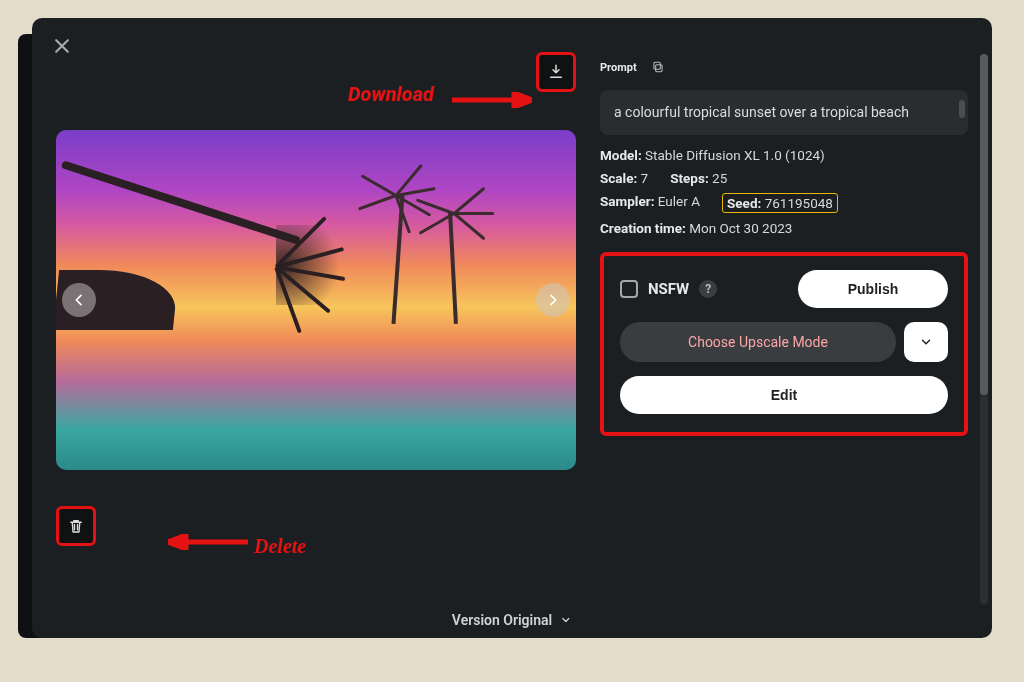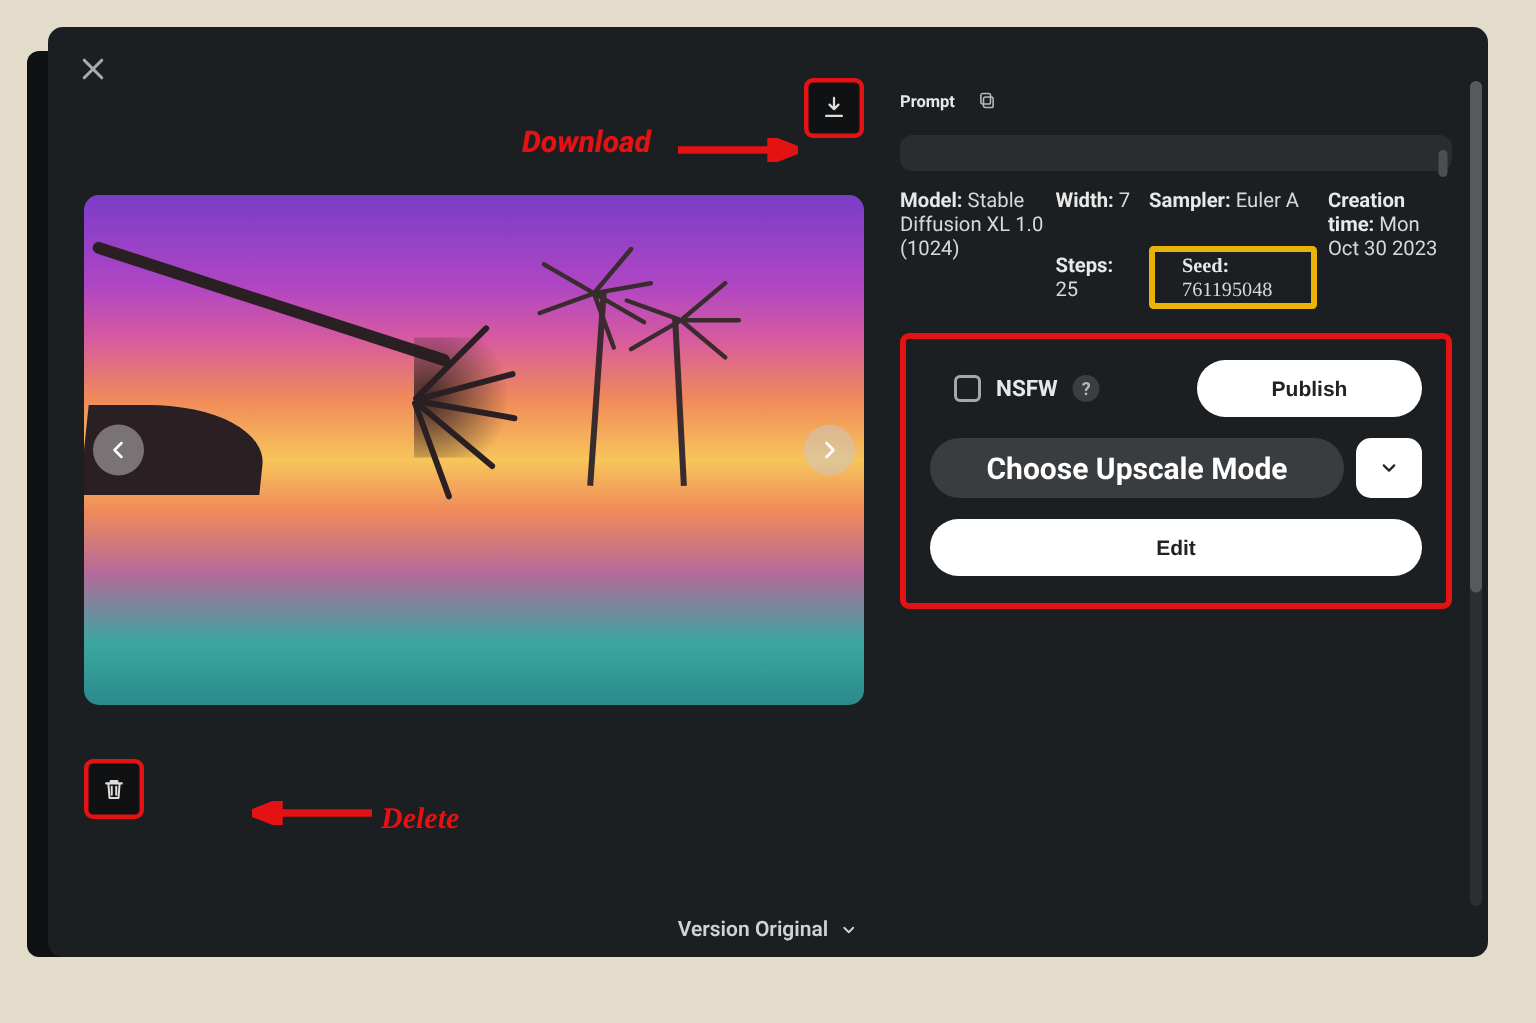--- a/index.html
+++ b/index.html
@@ -231,48 +231,46 @@
   }
   .scroll-thumb {
     position: absolute;
     right: 3px; top: 10px;
     width: 6px; height: 18px;
     background: #4b4e52;
     border-radius: 3px;
   }
   .meta {
     display: flex;
-    flex-direction: row;
+    flex-direction: column;
     gap: 7px;
     font-size: 13.5px;
   }
   .meta-row { display: flex; gap: 22px; flex-wrap: wrap; }
   .meta b { font-weight: 700; }
   .meta span.val { font-weight: 400; color: #d8d8d8; }
   .seed-hl {
-    border: 4px solid #eab308;
-    padding: 1px 18px;
+    border: 1px solid #eab308;
+    padding: 1px 4px;
     border-radius: 3px;
     display: inline-block;
-    font-family: Liberation Serif, serif;
   }
   .actions {
     border: 4px solid #e41212;
     border-radius: 6px;
     padding: 14px 16px 18px;
     display: flex;
     flex-direction: column;
     gap: 14px;
     margin-top: 4px;
   }
   .row1 {
     display: flex;
     align-items: center;
     justify-content: space-between;
-    margin-left: 16px;
   }
   .nsfw {
     display: flex;
     align-items: center;
     gap: 10px;
     font-weight: 700;
     font-size: 15px;
   }
   .cb {
     width: 18px; height: 18px;
@@ -302,28 +300,28 @@
     align-items: center;
     justify-content: center;
     cursor: pointer;
     border: none;
   }
   .btn-pub { width: 150px; }
   .upscale-row { display: flex; gap: 8px; }
   .upscale {
     flex: 1;
     background: #3a3d40;
-    color: #ffffff;
+    color: #fca5a5;
     border-radius: 20px;
     height: 40px;
     display: flex;
     align-items: center;
     justify-content: center;
-    font-weight: 700;
-    font-size: 20px;
+    font-weight: 400;
+    font-size: 14px;
     cursor: pointer;
   }
   .upcaret {
     width: 44px; height: 40px;
     background: #fff;
     border-radius: 10px;
     display: flex;
     align-items: center;
     justify-content: center;
     cursor: pointer;
@@ -466,29 +464,30 @@
         <div class="prompt-head">
           <span>Prompt</span>
           <span class="copy-icon">
             <svg viewBox="0 0 24 24">
               <rect x="8" y="8" width="11" height="12" rx="2" stroke="currentColor" stroke-width="1.8" fill="none"></rect>
               <rect x="5" y="4" width="11" height="12" rx="2" stroke="currentColor" stroke-width="1.8" fill="none"></rect>
             </svg>
           </span>
         </div>
         <div class="prompt-box">
+          <span>a colourful tropical sunset over a tropical beach</span>
           <div class="scroll-thumb"></div>
         </div>
 
         <div class="meta">
           <div class="meta-row">
             <span><b>Model:</b> <span class="val">Stable Diffusion XL 1.0 (1024)</span></span>
           </div>
           <div class="meta-row">
-            <span><b>Width:</b> <span class="val">7</span></span>
+            <span><b>Scale:</b> <span class="val">7</span></span>
             <span><b>Steps:</b> <span class="val">25</span></span>
           </div>
           <div class="meta-row">
             <span><b>Sampler:</b> <span class="val">Euler A</span></span>
             <span class="seed-hl"><b>Seed:</b> <span class="val">761195048</span></span>
           </div>
           <div class="meta-row">
             <span><b>Creation time:</b> <span class="val">Mon Oct 30 2023</span></span>
           </div>
         </div>

